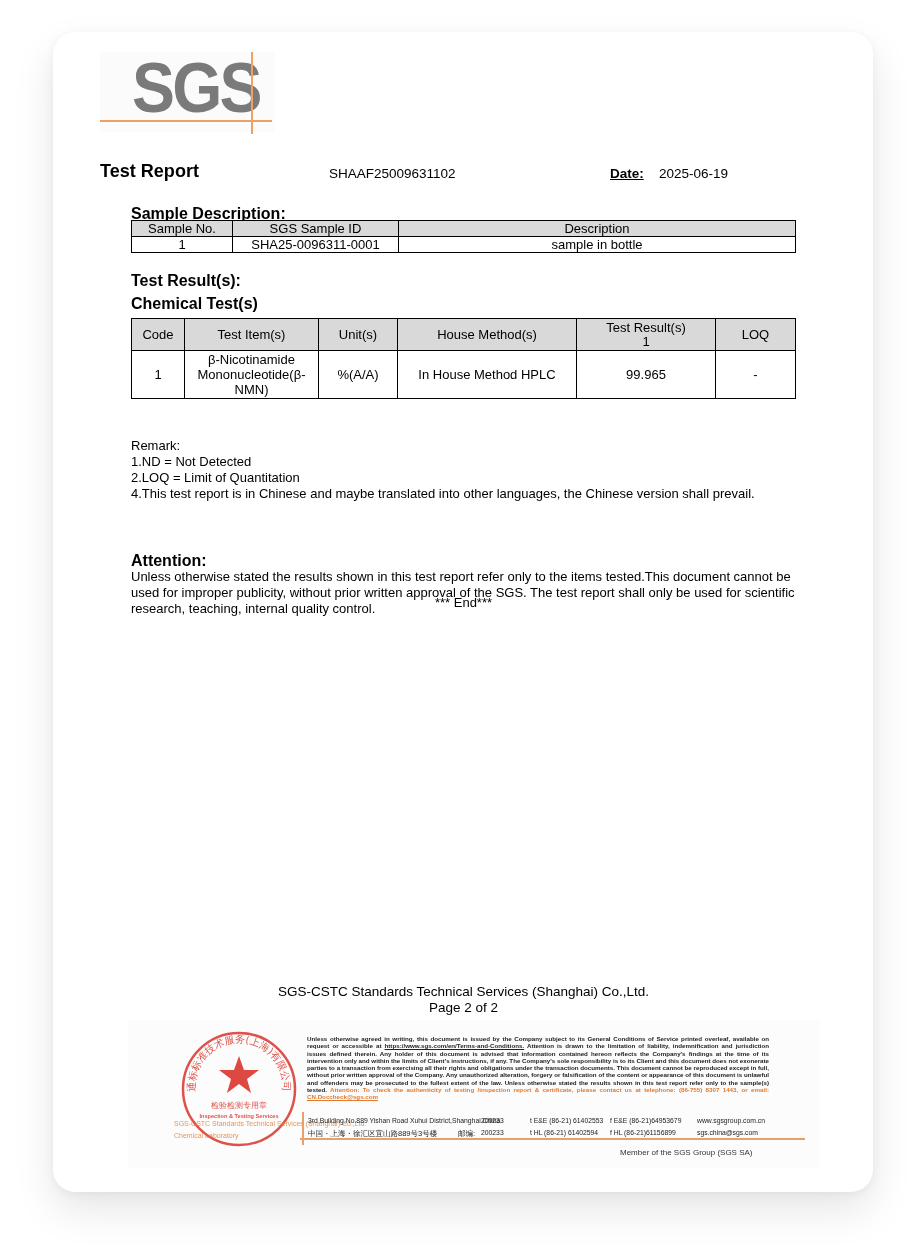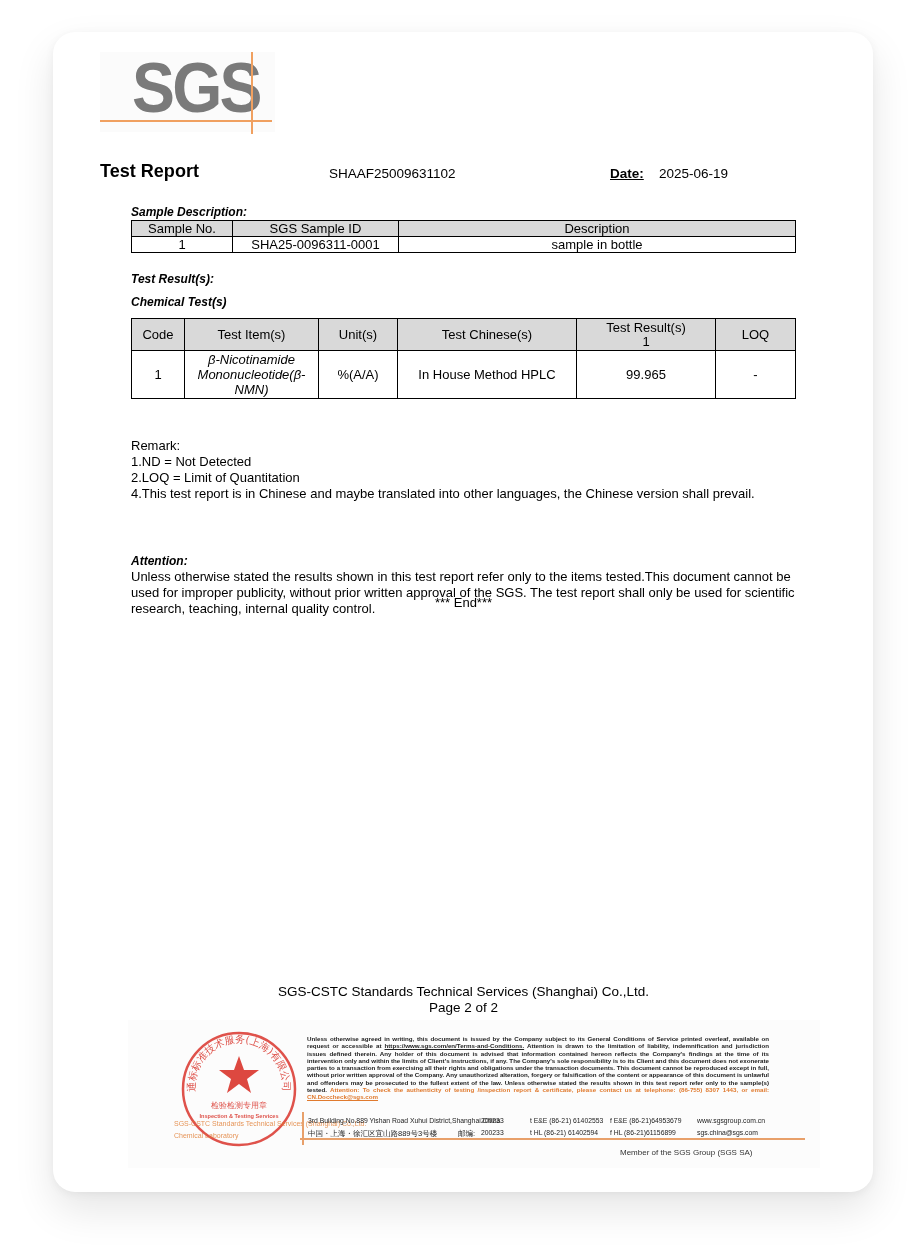--- a/index.html
+++ b/index.html
@@ -10,21 +10,21 @@
   
   .logo{left:100px;top:52px;width:175px;height:80px;background:#fbfbfb;}
   .logo-text{position:absolute;left:32px;top:-4px;font-family:"Liberation Sans",sans-serif;font-weight:bold;font-size:70px;color:#7a7a7a;letter-spacing:-3px;transform:scaleX(0.92);transform-origin:left top;line-height:80px;}
   .logo-hline{position:absolute;left:0;top:68px;width:172px;height:2px;background:#f0a060;}
   .logo-vline{position:absolute;left:151px;top:0;width:2px;height:82px;background:#f0a060;}
   
   .title{left:100px;top:160px;font-size:19px;font-weight:bold;transform:scaleX(0.95);transform-origin:left;}
   .report-no{left:329px;top:166px;font-size:13.5px;}
   .date-label{left:610px;top:166px;font-size:13.5px;font-weight:bold;text-decoration:underline;}
   .date-val{left:659px;top:166px;font-size:13.5px;}
-  .h-bold{font-size:12px;font-weight:bold;font-style:italic;}
+  .h-bold{font-size:16px;font-weight:bold;}
   table{border-collapse:collapse;font-size:13px;}
   td,th{border:1px solid #000;text-align:center;font-weight:normal;padding:0;}
   th{background:#d9d9d9;text-align:center;}
   .t1{left:131px;top:220px;width:665px;}
   .t1 th,.t1 td{height:15px;line-height:15px;}
   .t2{left:131px;top:318px;width:665px;}
   .t2 th{height:31px;line-height:14px;}
   .t2 td{height:47px;line-height:15px;}
   .txt{font-size:13px;line-height:16px;}
   .att-body{font-size:13px;font-weight:normal;line-height:16px;width:670px;}
@@ -88,28 +88,28 @@
       <col style="width:79px">
       <col style="width:179px">
       <col style="width:139px">
       <col>
     </colgroup>
   <tbody>
       <tr>
     <th>Code</th>
     <th>Test Item(s)</th>
     <th>Unit(s)</th>
-    <th>Test Chinese(s)</th>
+    <th>House Method(s)</th>
     <th style="white-space:pre-line;">Test Result(s)
 1</th>
     <th>LOQ</th>
   </tr>
   <tr>
     <td>1</td>
-    <td style="padding:0 0;font-style:italic;">β-Nicotinamide Mononucleotide(β-NMN)</td>
+    <td style="padding:0 0;">β-Nicotinamide Mononucleotide(β-NMN)</td>
     <td>%(A/A)</td>
     <td>In House Method HPLC</td>
     <td>99.965</td>
     <td>-</td>
   </tr>
 </tbody>
   </table>
 
 <div class="abs txt" style="left:131px;top:438px;">
   <div>Remark:</div>

